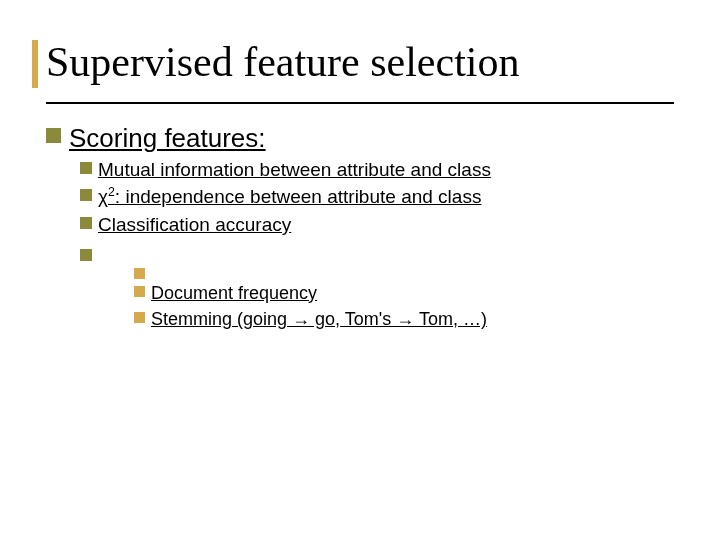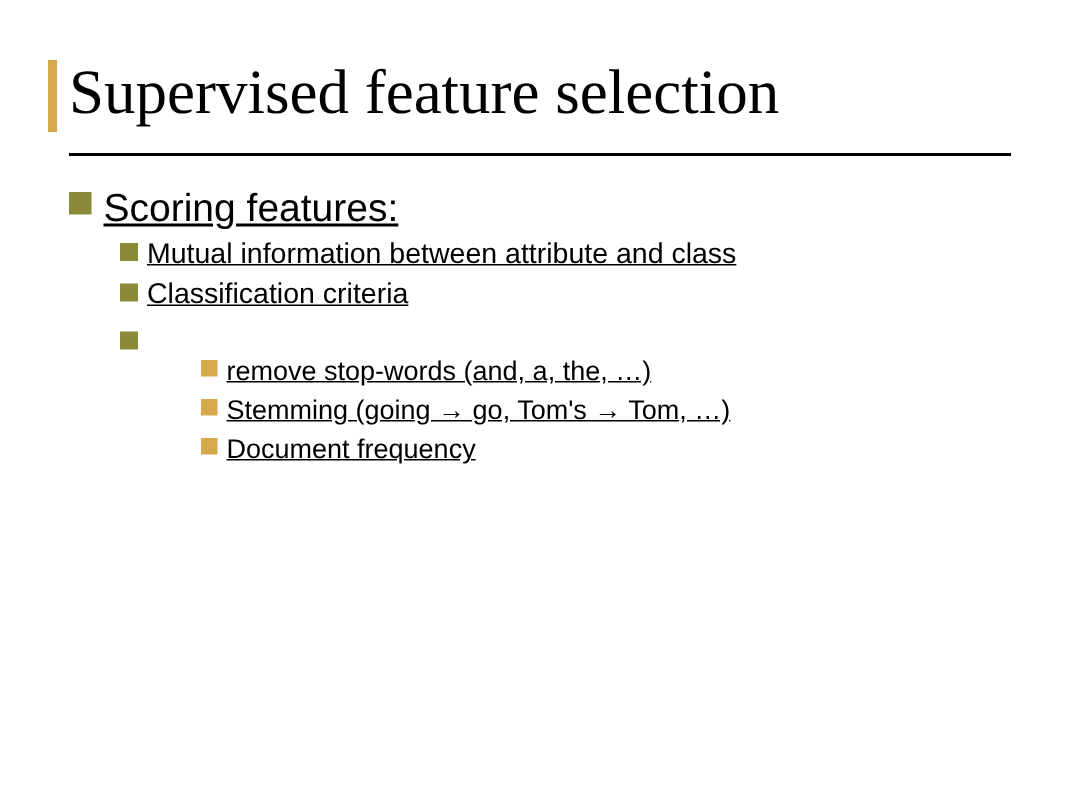--- a/index.html
+++ b/index.html
@@ -102,51 +102,56 @@
       <ul class="l2">
         <li>
           <div class="row">
             <span class="bullet olive"></span>
             <span class="txt">Mutual information between attribute and class</span>
           </div>
         </li>
         <li>
           <div class="row">
             <span class="bullet olive"></span>
-            <span class="txt">Classification criteria</span>
+            <span class="txt"><span>χ</span><sup>2</sup><span>: independence between attribute and class</span></span>
+          </div>
+        </li>
+        <li>
+          <div class="row">
+            <span class="bullet olive"></span>
+            <span class="txt">Classification accuracy</span>
           </div>
         </li>
       </ul>
     </li>
 
     <li>
 
       <ul class="l2">
         <li>
           <div class="row">
             <span class="bullet olive"></span>
           </div>
 
           <ul class="l3">
             <li>
               <div class="row">
                 <span class="bullet gold"></span>
-                <span class="txt">remove stop-words (and, a, the, …)</span>
+              </div>
+            </li>
+            <li>
+              <div class="row">
+                <span class="bullet gold"></span>
+                <span class="txt">Document frequency</span>
               </div>
             </li>
             <li>
               <div class="row">
                 <span class="bullet gold"></span>
                 <span class="txt">Stemming (going → go, Tom's → Tom, …)</span>
-              </div>
-            </li>
-            <li>
-              <div class="row">
-                <span class="bullet gold"></span>
-                <span class="txt">Document frequency</span>
               </div>
             </li>
           </ul>
         </li>
       </ul>
     </li>
 
   </ul>
 </div>
 

